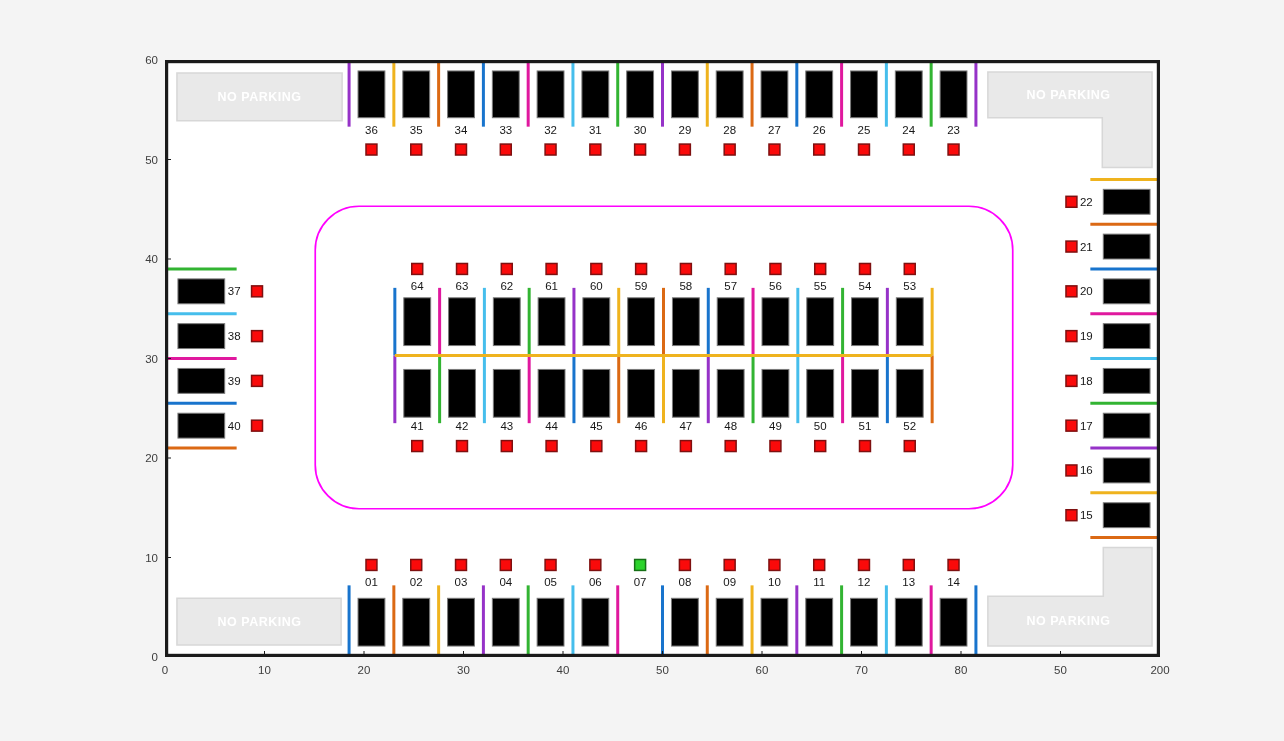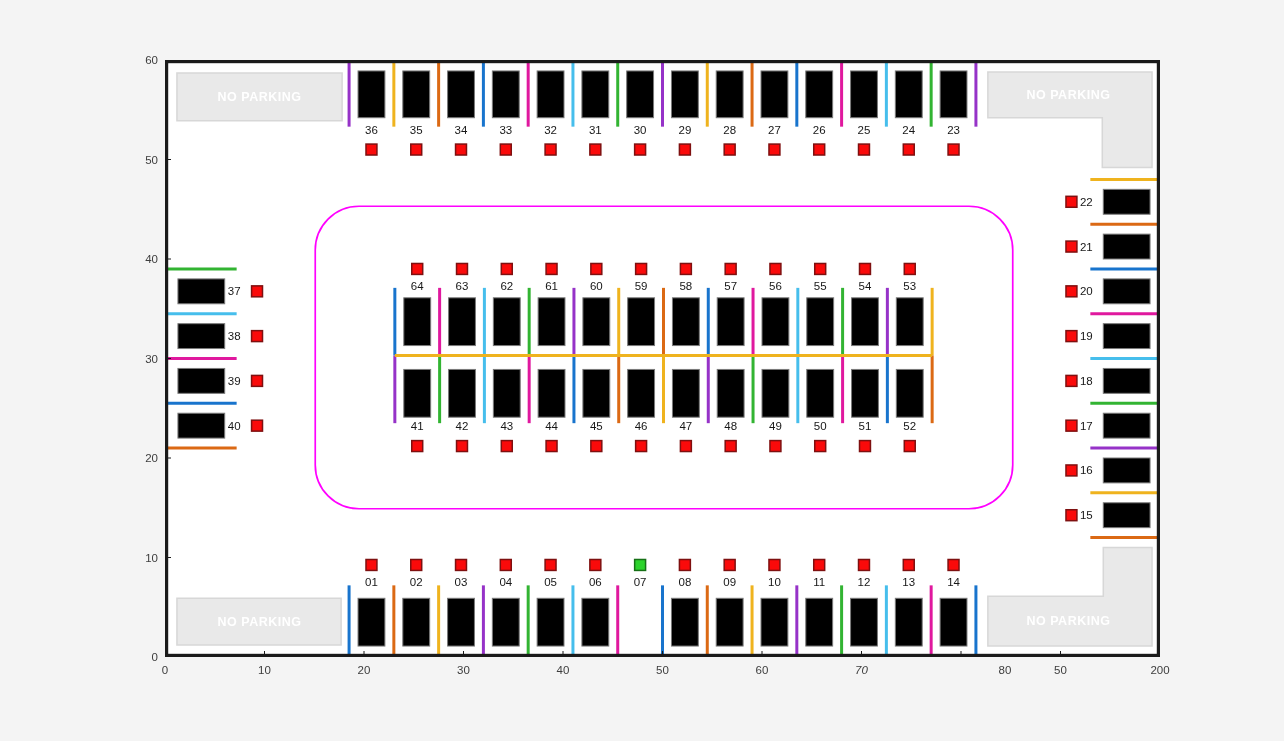--- a/index.html
+++ b/index.html
@@ -331,22 +331,22 @@
         <rect x="1.6" y="1.6" width="991.8" height="593.8" fill="none" stroke="#1b1b1b" stroke-width="3.2"></rect>
       </svg>
   </div>
 <div class="tick-label x" style="left: 140px; top: 662px; width: 50px; color: rgb(61, 61, 61);">0</div>
     <div class="tick-label x" style="left: 239.5px; top: 662px; width: 50px; color: rgb(61, 61, 61);">10</div>
     <div class="tick-label x" style="left: 339px; top: 662px; width: 50px; color: rgb(61, 61, 61);">20</div>
     <div class="tick-label x" style="left: 438.5px; top: 662px; width: 50px; color: rgb(61, 61, 61);">30</div>
     <div class="tick-label x" style="left: 538px; top: 662px; width: 50px; color: rgb(61, 61, 61);">40</div>
     <div class="tick-label x" style="left: 637.5px; top: 662px; width: 50px; color: rgb(61, 61, 61);">50</div>
     <div class="tick-label x" style="left: 737px; top: 662px; width: 50px; color: rgb(61, 61, 61);">60</div>
-    <div class="tick-label x" style="left: 836.5px; top: 662px; width: 50px; color: rgb(61, 61, 61); font-style: italic;">70</div>
-    <div class="tick-label x" style="left: 980px; top: 662px; width: 50px; color: rgb(61, 61, 61);">80</div>
+    <div class="tick-label x" style="left: 836.5px; top: 662px; width: 50px; color: rgb(61, 61, 61);">70</div>
+    <div class="tick-label x" style="left: 936px; top: 662px; width: 50px; color: rgb(61, 61, 61);">80</div>
     <div class="tick-label x" style="left: 1035.5px; top: 662px; width: 50px; color: rgb(61, 61, 61);">50</div>
     <div class="tick-label x" style="left: 1135px; top: 662px; width: 50px; color: rgb(61, 61, 61);">200</div>
     <div class="tick-label y" style="left: 102px; top: 649px; width: 56px; color: rgb(61, 61, 61);">0</div>
     <div class="tick-label y" style="left: 102px; top: 549.5px; width: 56px; color: rgb(61, 61, 61);">10</div>
     <div class="tick-label y" style="left: 102px; top: 450px; width: 56px; color: rgb(61, 61, 61);">20</div>
     <div class="tick-label y" style="left: 102px; top: 350.5px; width: 56px; color: rgb(61, 61, 61);">30</div>
     <div class="tick-label y" style="left: 102px; top: 251px; width: 56px; color: rgb(61, 61, 61);">40</div>
     <div class="tick-label y" style="left: 102px; top: 151.5px; width: 56px; color: rgb(61, 61, 61);">50</div>
     <div class="tick-label y" style="left: 102px; top: 52px; width: 56px; color: rgb(61, 61, 61);">60</div>
   </div>

